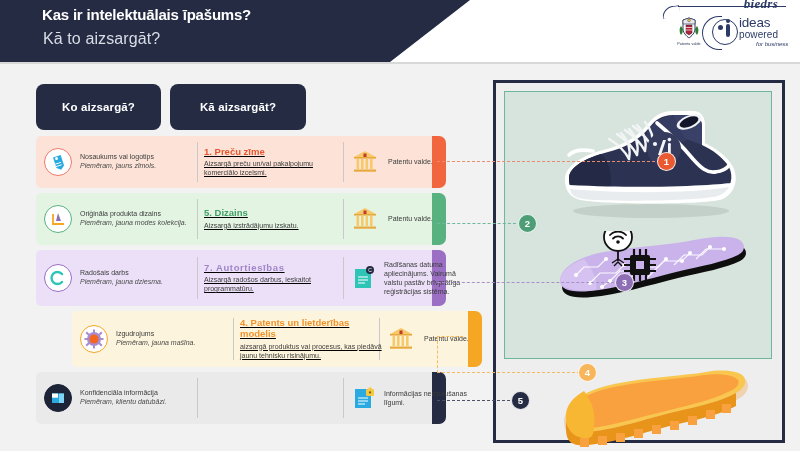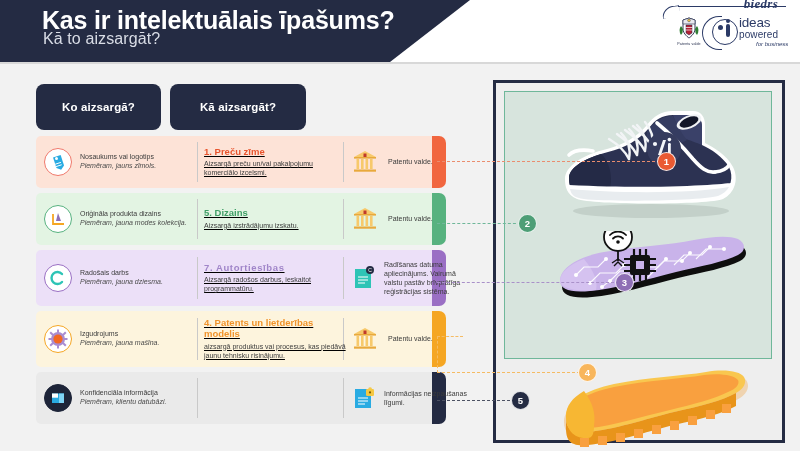--- a/index.html
+++ b/index.html
@@ -16,21 +16,21 @@
     position:absolute; left:0; top:0; width:800px; height:62px;
     background:#ffffff;
   }
   #header-dark {
     position:absolute; left:0; top:0; width:470px; height:62px;
     background:#242b43;
     clip-path: polygon(0 0, 470px 0, 390px 62px, 0 62px);
   }
   #header-title {
     position:absolute; left:42px; top:6px;
-    color:#ffffff; font-size:25px; font-weight:bold;
+    color:#ffffff; font-size:15px; font-weight:bold;
     letter-spacing:-0.2px; white-space:nowrap;
   }
   #header-subtitle {
     position:absolute; left:43px; top:30px;
     color:#d9dde6; font-size:16px; font-weight:normal;
     letter-spacing:0.1px; white-space:nowrap;
   }
   #header-sep {
     position:absolute; left:0; top:62px; width:800px; height:2px;
     background:#d8d8d8;
@@ -178,21 +178,21 @@
   #row2 .row-tab { background:#57b27f; }
   #row2 .how-title { color:#3f9e66; }
   #row2 .icon-circle { border-color:#57b27f; }
 
   #row3 { top:250px; height:56px; }
   #row3 .row-bg { background:#ece0f8; }
   #row3 .row-tab { background:#9a6fc4; }
   #row3 .how-title { color:#a085c9; letter-spacing:0.6px; }
   #row3 .icon-circle { border-color:#9a6fc4; }
 
-  #row4 { top:311px; height:56px; }
+  #row4 { top:311px; height:56px;margin-left:36px; }
   #row4 .row-bg { background:#fdf4dd; }
   #row4 .row-tab { background:#f5a623; }
   #row4 .how-title { color:#f0932b; }
   #row4 .icon-circle { border-color:#f5a623; }
 
   #row5 { top:372px; height:52px; }
   #row5 .row-bg { background:#eaeaea; }
   #row5 .row-tab { background:#242b43; }
   #row5 .how-title { color:#242b43; }
   #row5 .icon-circle { border-color:#1d2438; }

